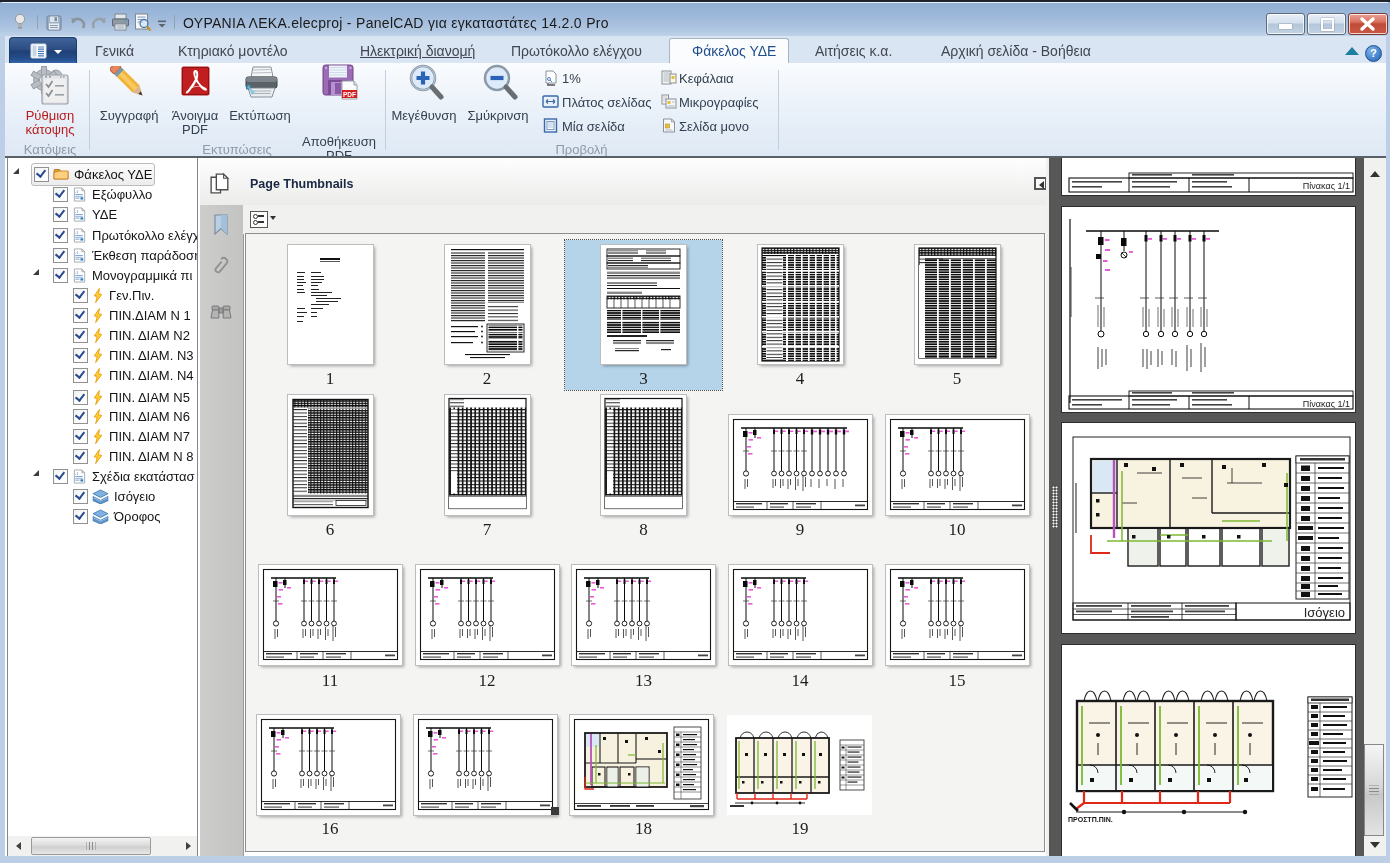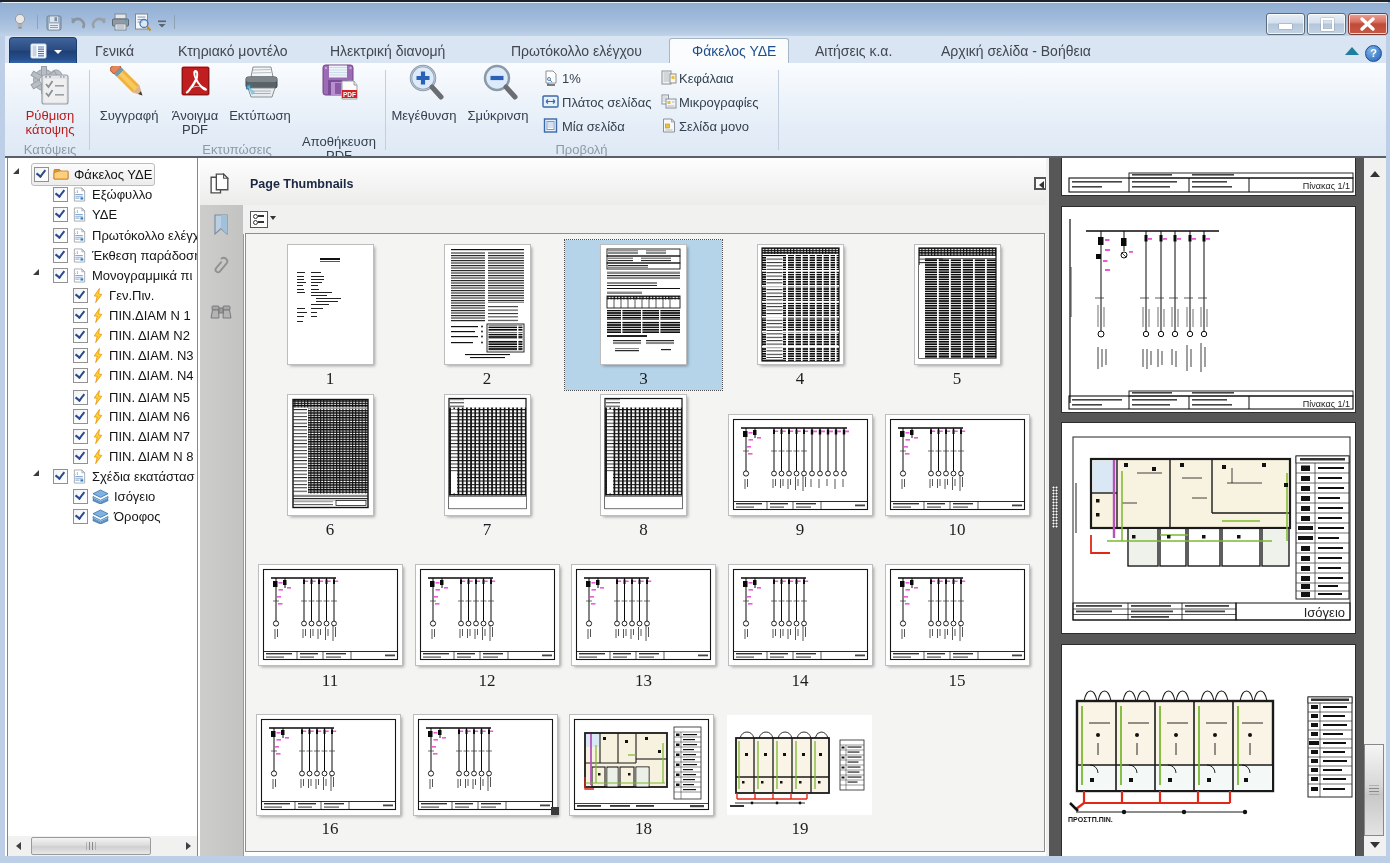--- a/index.html
+++ b/index.html
@@ -101,20 +101,21 @@
   #frameL{left:0;top:36px;width:5px;height:827px;background:#bccfe6;}
   #frameR{left:1386px;top:36px;width:4px;height:827px;background:#bccfe6;}
   #frameB{left:0;top:856px;width:1390px;height:7px;background:#bccfe6;}
 </style>
 </head>
 <body>
 <div id="app">
   <div class="abs" id="titlebar"></div>
   <div class="abs" id="titletop"></div>
   <div class="abs" id="titletop2"></div>
+  <div class="abs" id="apptitle">ΟΥΡΑΝΙΑ ΛΕΚΑ.elecproj - PanelCAD για εγκαταστάτες 14.2.0 Pro</div>
   <div class="abs winbtn" id="btnmin">
       <div style="position:absolute;left:12px;top:10px;width:13px;height:5px;background:#fff;box-shadow:0 0 1px #555;"></div>
     </div>
   <div class="abs winbtn" id="btnmax">
       <div style="position:absolute;left:13px;top:4px;width:9px;height:9px;border:2.5px solid #fff;box-shadow:0 0 1px #555, inset 0 0 1px #555;"></div>
     </div>
   <div class="abs winbtn" id="btnclose">
       <svg width="38" height="20" style="position:absolute;left:0;top:0">
         <path d="M13 5 L24 15 M24 5 L13 15" stroke="#fff" stroke-width="3.4" stroke-linecap="round"></path>
         <path d="M13 5 L24 15 M24 5 L13 15" stroke="#ffffff" stroke-width="2" stroke-linecap="round"></path>
@@ -280,21 +281,21 @@
     <svg style="position:absolute;left:20px;top:5px;" width="17" height="16" viewBox="0 0 17 16">
       <rect x="1" y="1" width="15" height="14" rx="1" fill="#fff" stroke="#d0dcec"></rect>
       <rect x="2.5" y="2.5" width="4" height="11" fill="#c8d4e4"></rect>
       <path d="M8 4 H14 M8 6.2 H14 M8 8.4 H14 M8 10.6 H14 M8 12.8 H14" stroke="#4a7ab8" stroke-width="1.2"></path>
     </svg>
     <div style="position:absolute;left:44px;top:12px;width:0;height:0;border-left:4.5px solid transparent;border-right:4.5px solid transparent;border-top:4.5px solid #fff;"></div>
   </div>
   <div class="abs" id="activetab"></div>
   <div class="abs tab" style="left:95px;">Γενικά</div>
   <div class="abs tab" style="left:178px;">Κτηριακό μοντέλο</div>
-  <div class="abs tab" style="left:330px;">Ηλεκτρική διανομή</div>
+  <div class="abs tab" style="left:360px;text-decoration:underline;">Ηλεκτρική διανομή</div>
   <div class="abs tab" style="left:511px;">Πρωτόκολλο ελέγχου</div>
   <div class="abs tab" style="left:692px;color:#1f4e8c;">Φάκελος ΥΔΕ</div>
   <div class="abs tab" style="left:815px;">Αιτήσεις κ.α.</div>
   <div class="abs tab" style="left:941px;">Αρχική σελίδα - Βοήθεια</div>
   <div class="abs" id="ribtoggle"></div>
   <div class="abs" id="helpbtn">?</div>
   <div class="abs" id="ribbon"></div>
   <div class="abs gsep" style="left:89px;"></div>
   <div class="abs gsep" style="left:385px;"></div>
   <div class="abs gsep" style="left:778px;"></div>

